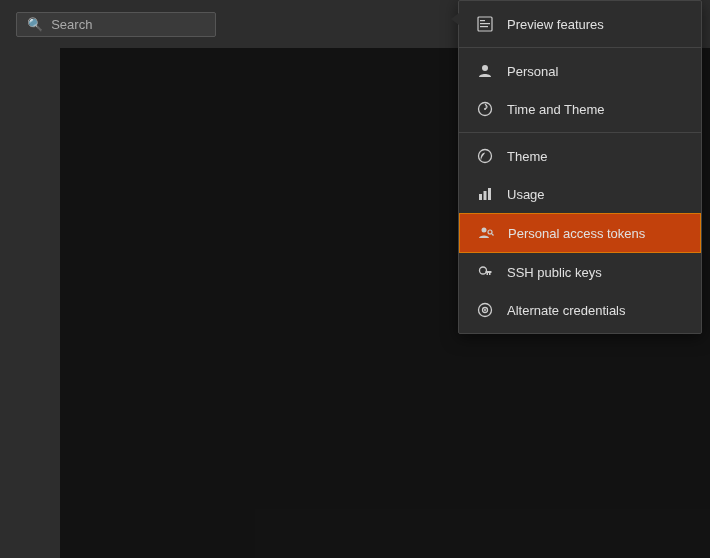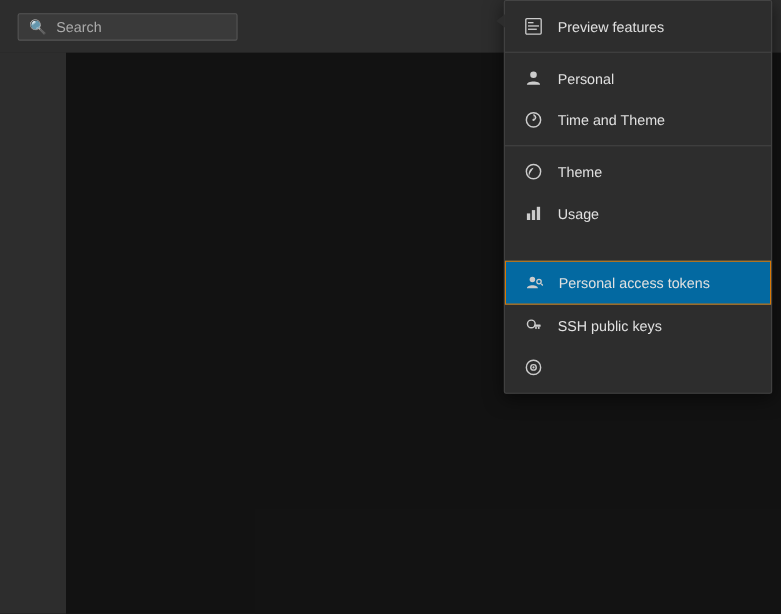--- a/index.html
+++ b/index.html
@@ -118,23 +118,22 @@
       display: flex;
       align-items: center;
       padding: 9px 16px;
       gap: 12px;
       cursor: pointer;
       color: #e0e0e0;
       font-size: 13px;
       transition: background 0.1s;
     }
     .menu-item.active {
-      background: #0369a1;
+      background: #c2410c;
       border: 1.5px solid #d97706;
-      margin-top: 24px;
     }
     .menu-item .icon {
       width: 20px;
       height: 20px;
       display: flex;
       align-items: center;
       justify-content: center;
       color: #ccc;
       font-size: 15px;
       flex-shrink: 0;
@@ -292,16 +291,17 @@
       </div>
 
       <div class="menu-item">
         <span class="icon">
           <svg width="16" height="16" viewBox="0 0 16 16" fill="none">
             <circle cx="8" cy="8" r="6.5" stroke="currentColor" stroke-width="1.3"></circle>
             <circle cx="8" cy="8" r="2.5" stroke="currentColor" stroke-width="1.3"></circle>
             <circle cx="8" cy="8" r="1" fill="currentColor"></circle>
           </svg>
         </span>
+        <span>Alternate credentials</span>
       </div>
     </div>
   </div>
 </div>
 
 </body></html>

